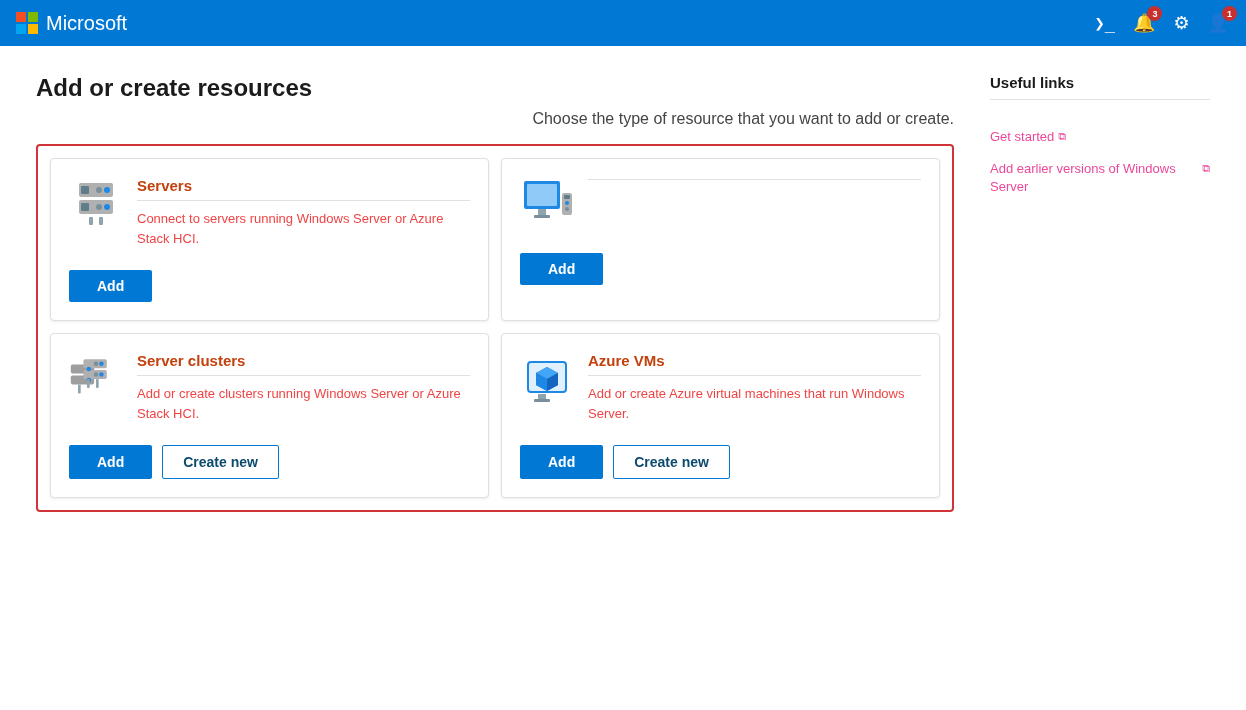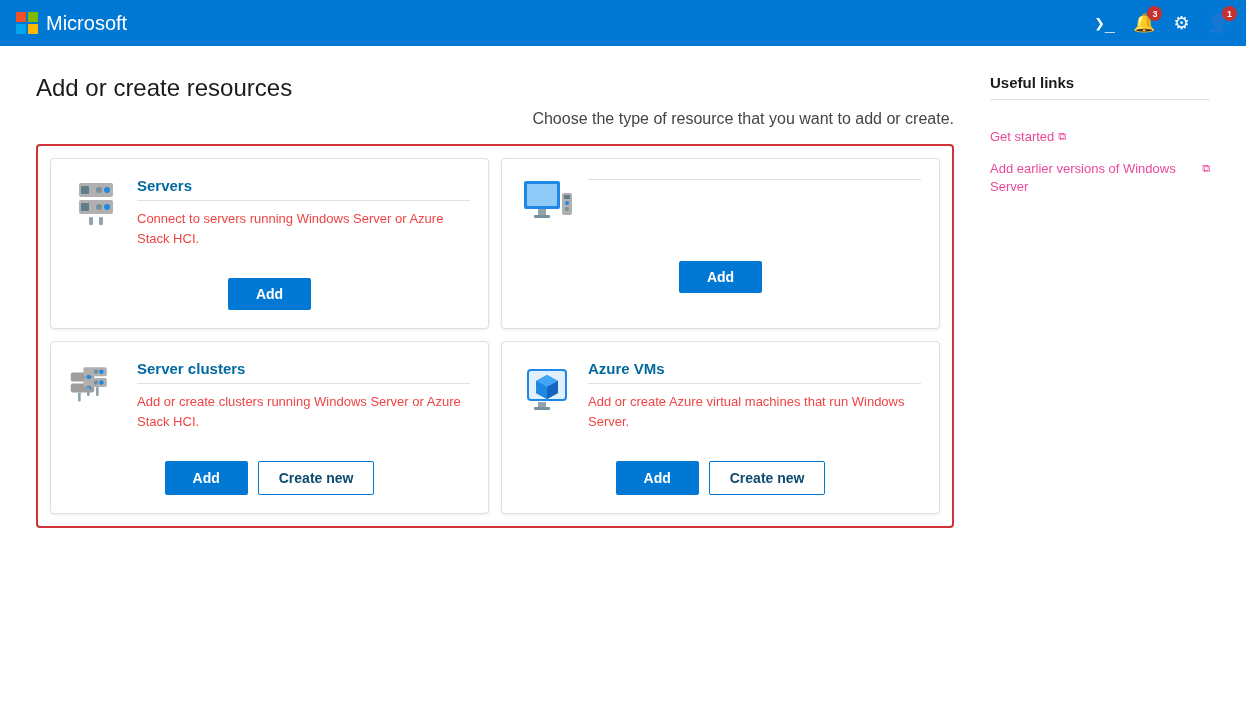--- a/index.html
+++ b/index.html
@@ -40,21 +40,21 @@
     .main {
       background: white;
       min-height: calc(710px - 46px);
       padding: 28px 36px;
       display: flex;
       gap: 36px;
     }
     .content-area { flex: 1; }
     .page-title {
       font-size: 24px;
-      font-weight: 400;
+      font-weight: 700;
       color: #1b1b1b;
       margin-bottom: 8px;
     }
     .page-subtitle {
       font-size: 16px;
       color: #444;
       margin-bottom: 16px;
       text-align: right;
     }
 
@@ -83,38 +83,37 @@
     }
     .card-header {
       display: flex;
       align-items: flex-start;
       gap: 14px;
     }
     .card-title-section { flex: 1; }
     .card-title {
       font-size: 15px;
       font-weight: 700;
-      color: #0369a1;
+      color: #c2410c;
       margin-bottom: 6px;
     }
     .card-divider {
       border: none;
       border-top: 1px solid #e0e0e0;
       margin: 2px 0 8px 0;
     }
     .card-description {
       font-size: 13px;
       color: #ef4444;
       line-height: 1.5;
     }
     .card-actions {
       display: flex;
       gap: 10px;
-      margin-top: 20px;
-      justify-content: center;
+      margin-top: 12px;
     }
     .btn-primary {
       background: #0078d4;
       color: white;
       border: none;
       padding: 8px 28px;
       font-size: 14px;
       font-weight: 600;
       cursor: pointer;
       border-radius: 2px;

